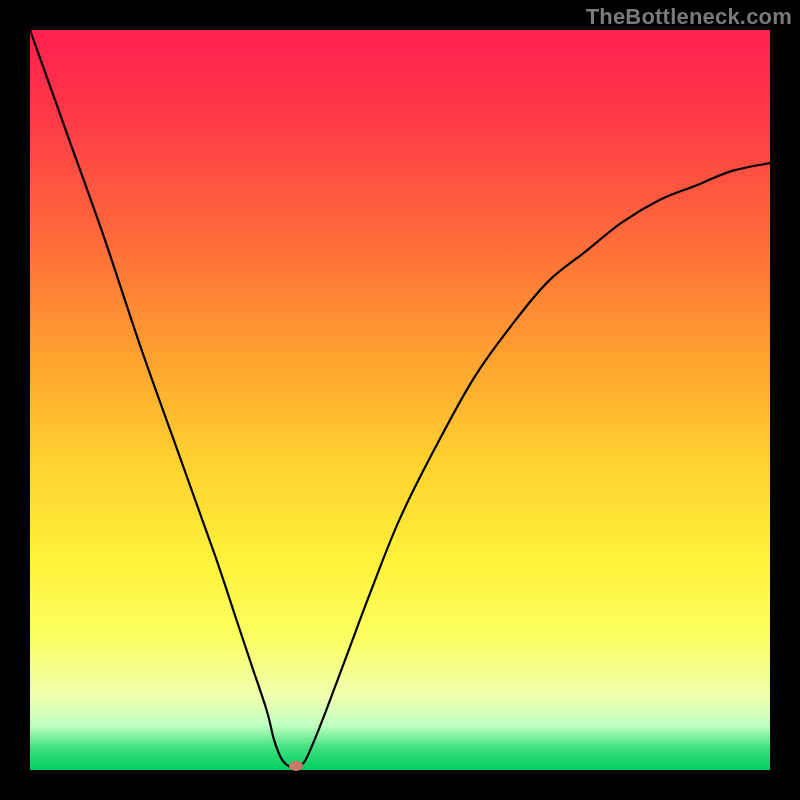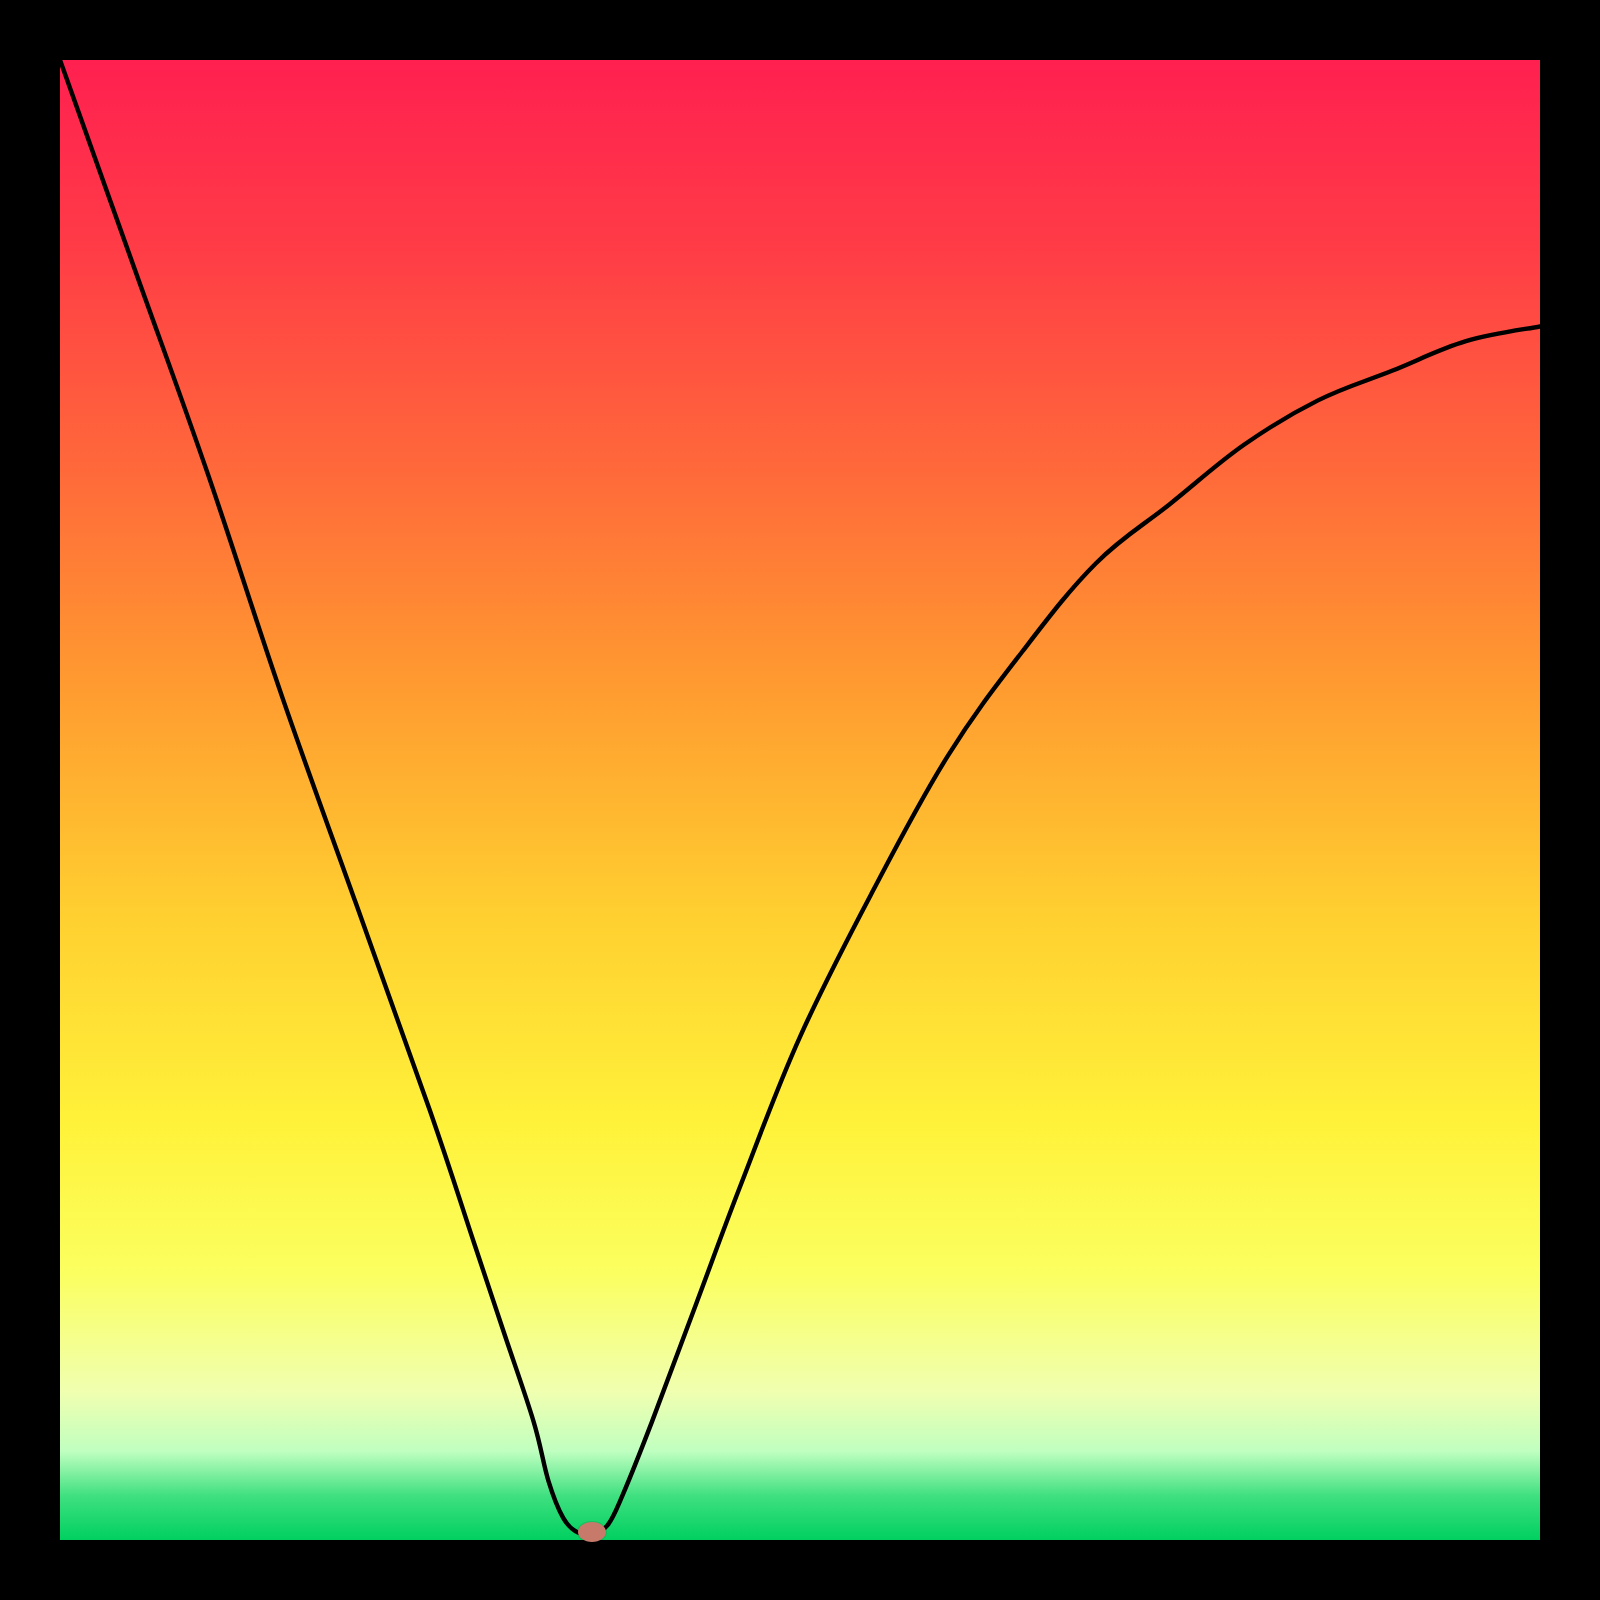--- a/index.html
+++ b/index.html
@@ -53,19 +53,20 @@
     font-size: 22px;
     font-weight: 600;
     color: #7a7a7a;
     letter-spacing: 0.2px;
   }
 </style>
 </head>
 <body>
 
 <div class="frame">
+  <div class="watermark">TheBottleneck.com</div>
   <div class="plot-area">
     <svg class="curve" viewBox="0 0 740 740" preserveAspectRatio="none">
       <path id="curve-path" fill="none" stroke="#000" stroke-width="2.2" stroke-linecap="round" stroke-linejoin="round" d="M 0 0 C 6.66 18.648000000000003 23.68 66.30400000000002 37 103.60000000000002 C 50.32 140.89600000000002 60.68 168.57200000000006 74 207.20000000000005 C 87.32 245.82800000000003 97.68 279.57200000000006 111 318.20000000000005 C 124.32 356.82800000000003 134.68 384.504 148 421.8 C 161.32 459.096 174.344 494.764 185 525.4 C 195.656 556.036 200.54000000000002 572.02 207.20000000000002 592 C 213.86 611.98 216.672 620.4159999999999 222 636.4 C 227.328 652.384 232.804 667.4799999999999 236.8 680.8 C 240.79600000000002 694.12 241.536 701.742 244.20000000000002 710.4 C 246.86400000000003 719.058 248.93600000000004 724.2379999999999 251.60000000000002 728.9 C 254.264 733.562 256.336 734.968 259 736.3 C 261.664 737.632 263.736 736.9659999999999 266.4 736.3 C 269.06399999999996 735.634 271.136 735.9300000000001 273.8 732.6 C 276.464 729.27 277.204 727.124 281.2 717.8 C 285.19599999999997 708.4759999999999 289.34 698.116 296 680.8 C 302.66 663.4839999999999 310.20799999999997 642.912 318.2 621.6 C 326.192 600.288 331.076 586.376 340.40000000000003 562.4 C 349.72400000000005 538.424 358.012 515.04 370 488.4 C 381.988 461.76 393.68000000000006 439.70799999999997 407.00000000000006 414.4 C 420.32000000000005 389.092 430.68 369.11199999999997 444 347.79999999999995 C 457.32 326.48799999999994 467.68 313.316 481 296 C 494.32 278.684 504.68 264.91999999999996 518 251.59999999999997 C 531.32 238.27999999999997 541.68 232.656 555 222 C 568.32 211.344 578.68 201.724 592 192.39999999999998 C 605.32 183.07599999999996 615.68 176.85999999999993 629 170.19999999999993 C 642.32 163.53999999999994 652.68 160.72799999999998 666 155.39999999999998 C 679.32 150.07199999999997 689.68 144.5959999999999 703 140.5999999999999 C 716.32 136.60399999999993 733.34 134.532 740 133.20000000000005"></path>
     </svg>
     <div class="marker" id="marker" style="left: 266.4px; top: 736.3px; background: rgb(199, 122, 106);"></div>
   </div>
 </div>
 
 </body></html>

